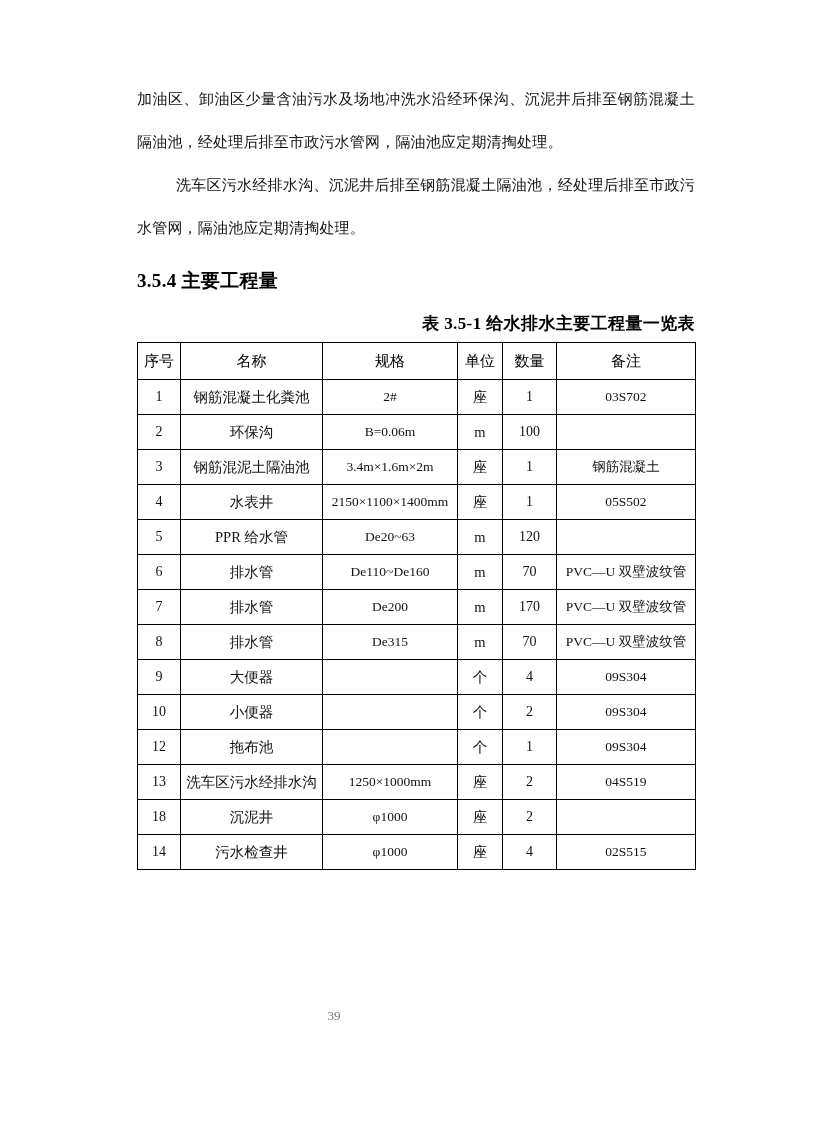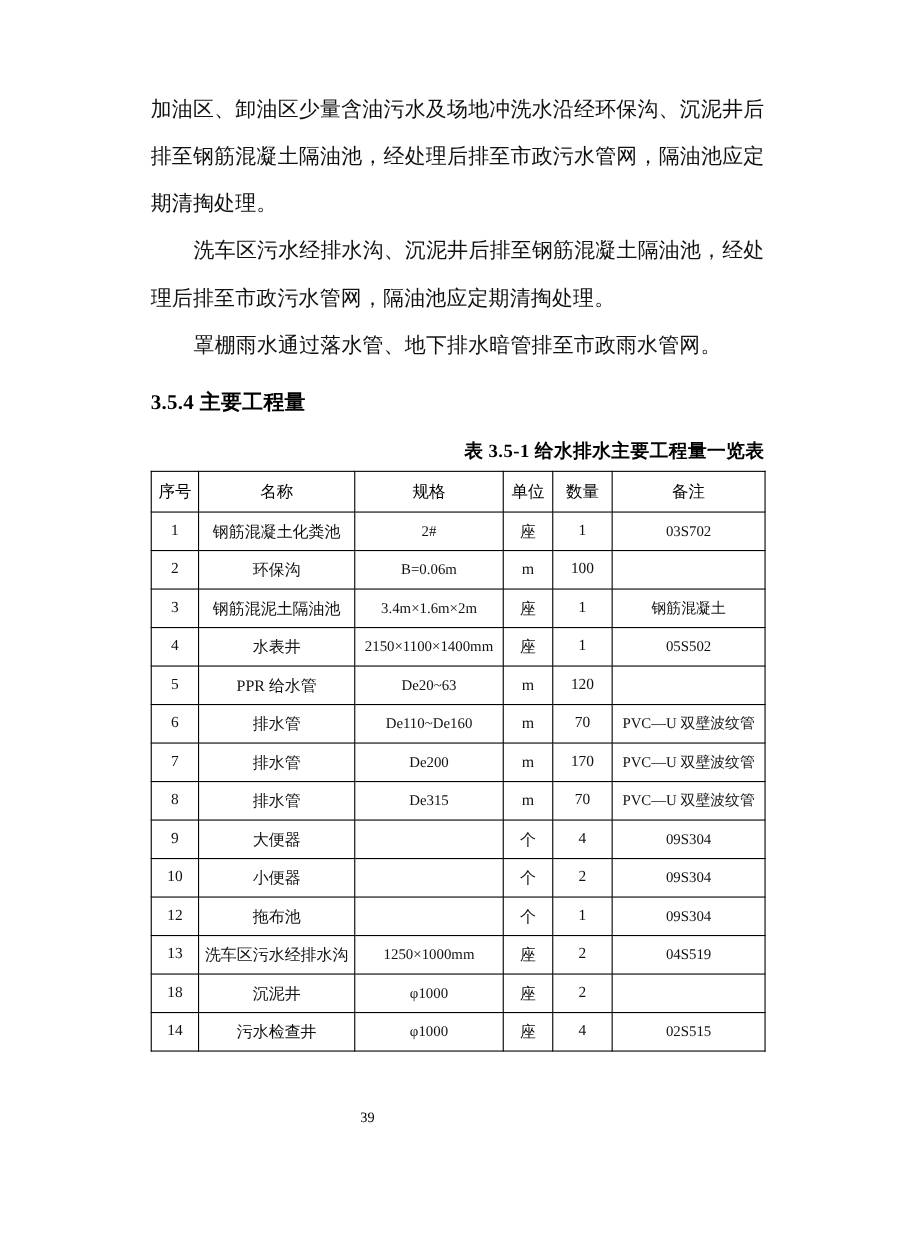--- a/index.html
+++ b/index.html
@@ -26,21 +26,21 @@
 
   .content {
     position: absolute;
     left: 137px;
     top: 78px;
     width: 558px;
   }
 
   p.body-par {
     margin: 0 0 0 0;
-    font-size: 19px;
+    font-size: 15px;
     line-height: 43px;
     text-align: justify;
     text-justify: inter-character;
     letter-spacing: 0.2px;
     color: #111;
   }
   p.indent {
     text-indent: 39px;
   }
 
@@ -103,33 +103,32 @@
   col.c-qty   { width: 54px; }
   col.c-rem   { width: 139px; }
 
   .page-number {
     position: absolute;
     left: 0;
     top: 1008px;
     width: 668px;
     text-align: center;
     font-size: 13px;
-    color: #000000;
+    color: #737373;
     font-family: "Liberation Serif", serif;
   }
 </style>
 </head>
 <body>
 
 <div class="page">
   <div class="content">
 
     <p class="body-par">加油区、卸油区少量含油污水及场地冲洗水沿经环保沟、沉泥井后排至钢筋混凝土隔油池，经处理后排至市政污水管网，隔油池应定期清掏处理。</p>
     <p class="body-par indent">洗车区污水经排水沟、沉泥井后排至钢筋混凝土隔油池，经处理后排至市政污水管网，隔油池应定期清掏处理。</p>
-    <p class="body-par indent">罩棚雨水通过落水管、地下排水暗管排至市政雨水管网。</p>
 
     <h4 class="section-heading">3.5.4 主要工程量</h4>
 
     <div class="table-caption">表 3.5-1  给水排水主要工程量一览表</div>
 
     <table class="qty-table">
       <colgroup>
         <col class="c-idx">
           <col class="c-name">
           <col class="c-spec">

